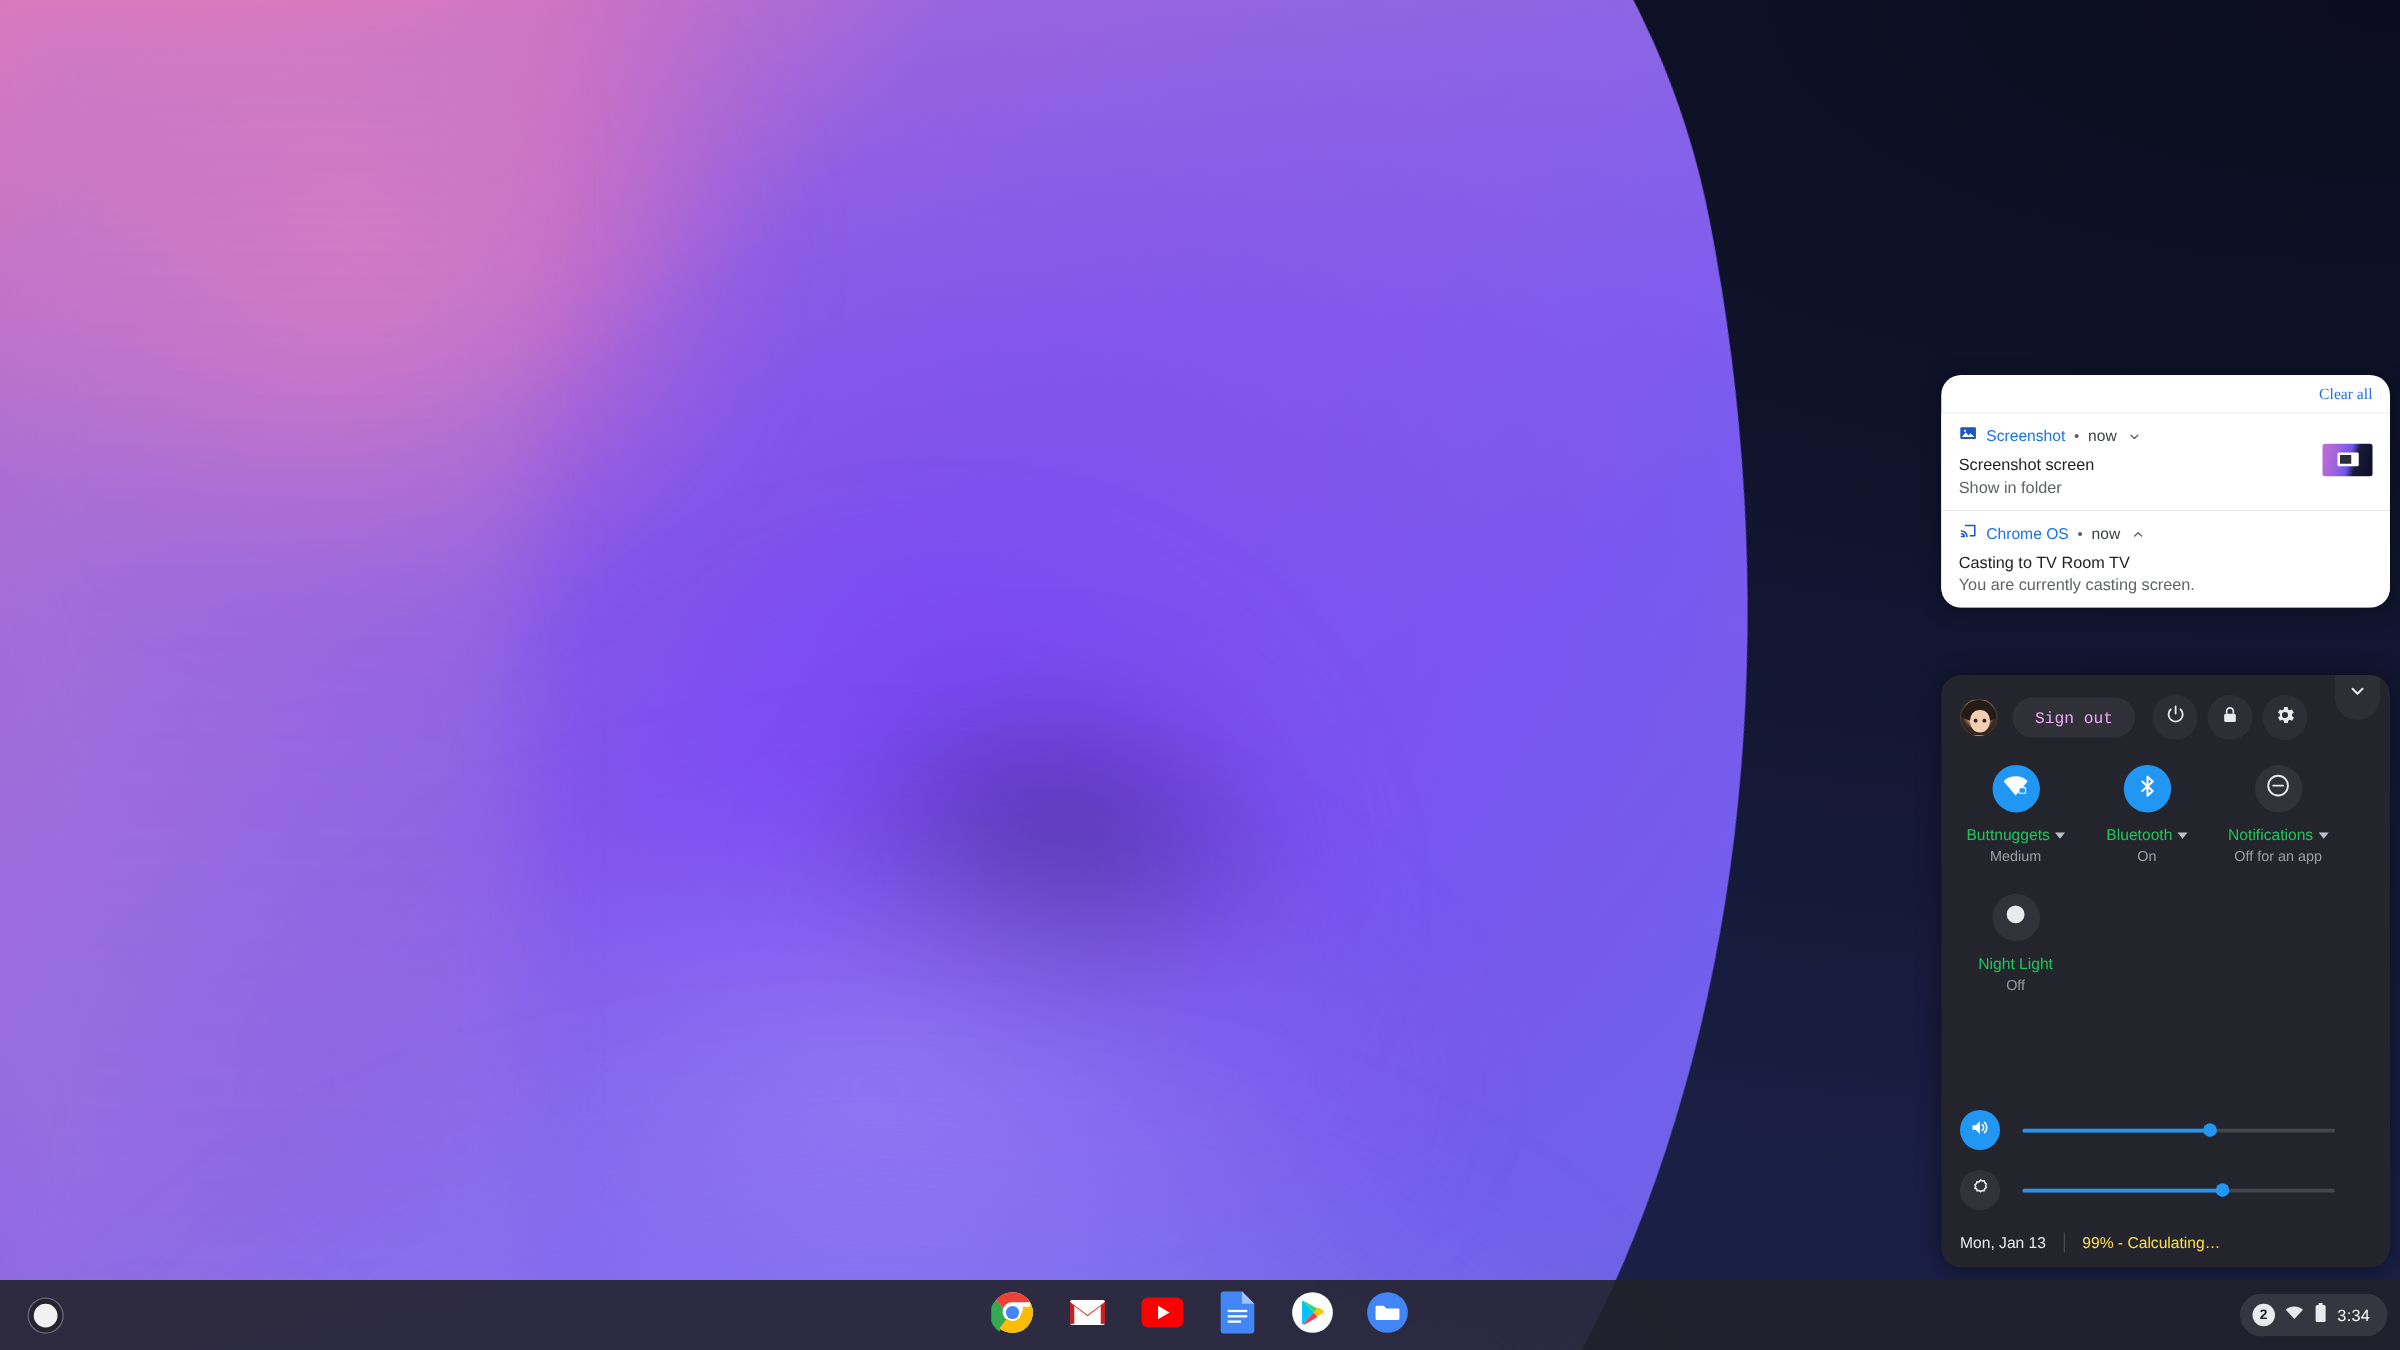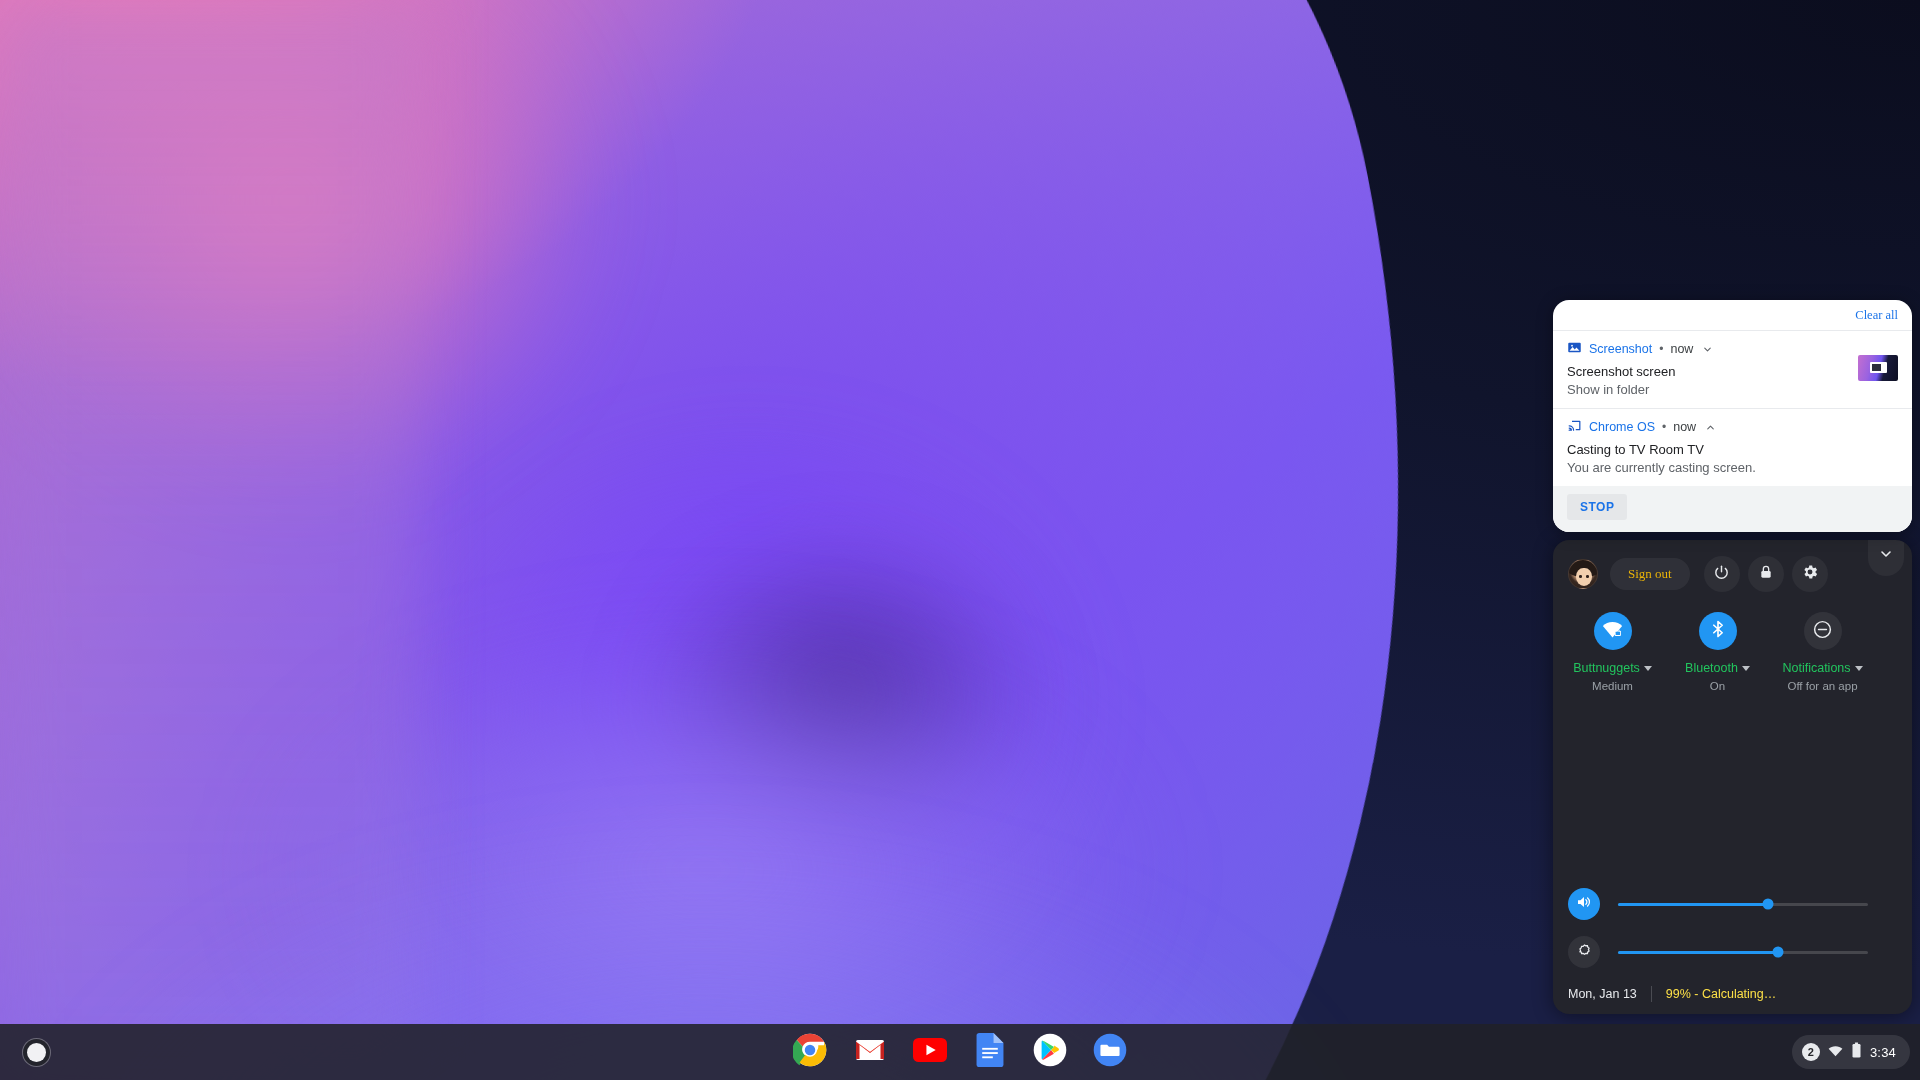--- a/index.html
+++ b/index.html
@@ -149,24 +149,24 @@
   #avatar .eyeL, #avatar .eyeR {
     position: absolute; top: 15px; width: 2.5px; height: 2.5px;
     border-radius: 50%; background: #30221c;
   }
   #avatar .eyeL { left: 10px; } #avatar .eyeR { left: 17px; }
   #sign-out-btn {
     margin-left: 12px;
     height: 32px; padding: 0 18px;
     border-radius: 16px;
     background: rgba(255,255,255,0.06);
-    color: #eab308; font-size: 13px;
+    color: #f0abfc; font-size: 13px;
     display: flex; align-items: center; justify-content: center;
     cursor: pointer; border: none;
-    font-family: Liberation Serif, serif;
+    font-family: Liberation Mono, monospace;
   }
   .icon-btn {
     width: 36px; height: 36px; border-radius: 50%;
     background: rgba(255,255,255,0.05);
     display: flex; align-items: center; justify-content: center;
     cursor: pointer; flex: 0 0 auto;
   }
   #power-btn { margin-left: 14px; }
   #lock-btn  { margin-left: 8px; }
   #settings-btn { margin-left: 8px; }
@@ -398,20 +398,36 @@
             </span>
           </div>
           <div class="tile-label">
             <span>Notifications</span>
             <span class="caret-down"></span>
           </div>
           <div class="tile-sub">Off for an app</div>
         </div>
       </div>
 
+      <div class="tile-row" style="margin-top:23px;">
+        <div class="tile">
+          <div class="tile-circle off">
+            <span>
+              <svg width="19" height="19" viewBox="0 0 24 24">
+                <circle cx="12" cy="12" r="9" fill="#e8eaed"></circle>
+                <path d="M12 3a9 9 0 0 0 0 18 7 7 0 0 1 0-18z" fill="#3a3b43"></path>
+              </svg>
+            </span>
+          </div>
+          <div class="tile-label">
+            <span>Night Light</span>
+          </div>
+          <div class="tile-sub">Off</div>
+        </div>
+      </div>
     </div>
 
     <div id="sliders">
 
       <div class="slider-row">
         <div class="slider-icon blue">
           <span>
             <svg width="18" height="18" viewBox="0 0 24 24" fill="#ffffff">
               <path d="M4 9.5v5h3.3L12 18.8V5.2L7.3 9.5H4z"></path>
               <path d="M14.5 9a4 4 0 0 1 0 6" stroke="#ffffff" stroke-width="1.7" fill="none" stroke-linecap="round"></path>
@@ -495,23 +511,20 @@
         <span class="notif-chev">
           <svg width="11" height="11" viewBox="0 0 24 24" fill="none" stroke="#5f6368" stroke-width="2.4" stroke-linecap="round" stroke-linejoin="round">
             <polyline points="6,15 12,9 18,15"></polyline>
           </svg>
         </span>
       </div>
       <div class="notif-title">Casting to TV Room TV</div>
       <div class="notif-body">You are currently casting screen.</div>
     </div>
 
-    <div id="notif-actions">
-      <button id="stop-btn">STOP</button>
-    </div>
   </div>
 
   <div id="shelf">
 
     <div id="launcher-btn">
       <div class="ring"></div>
     </div>
 
     <div id="shelf-apps">
 

